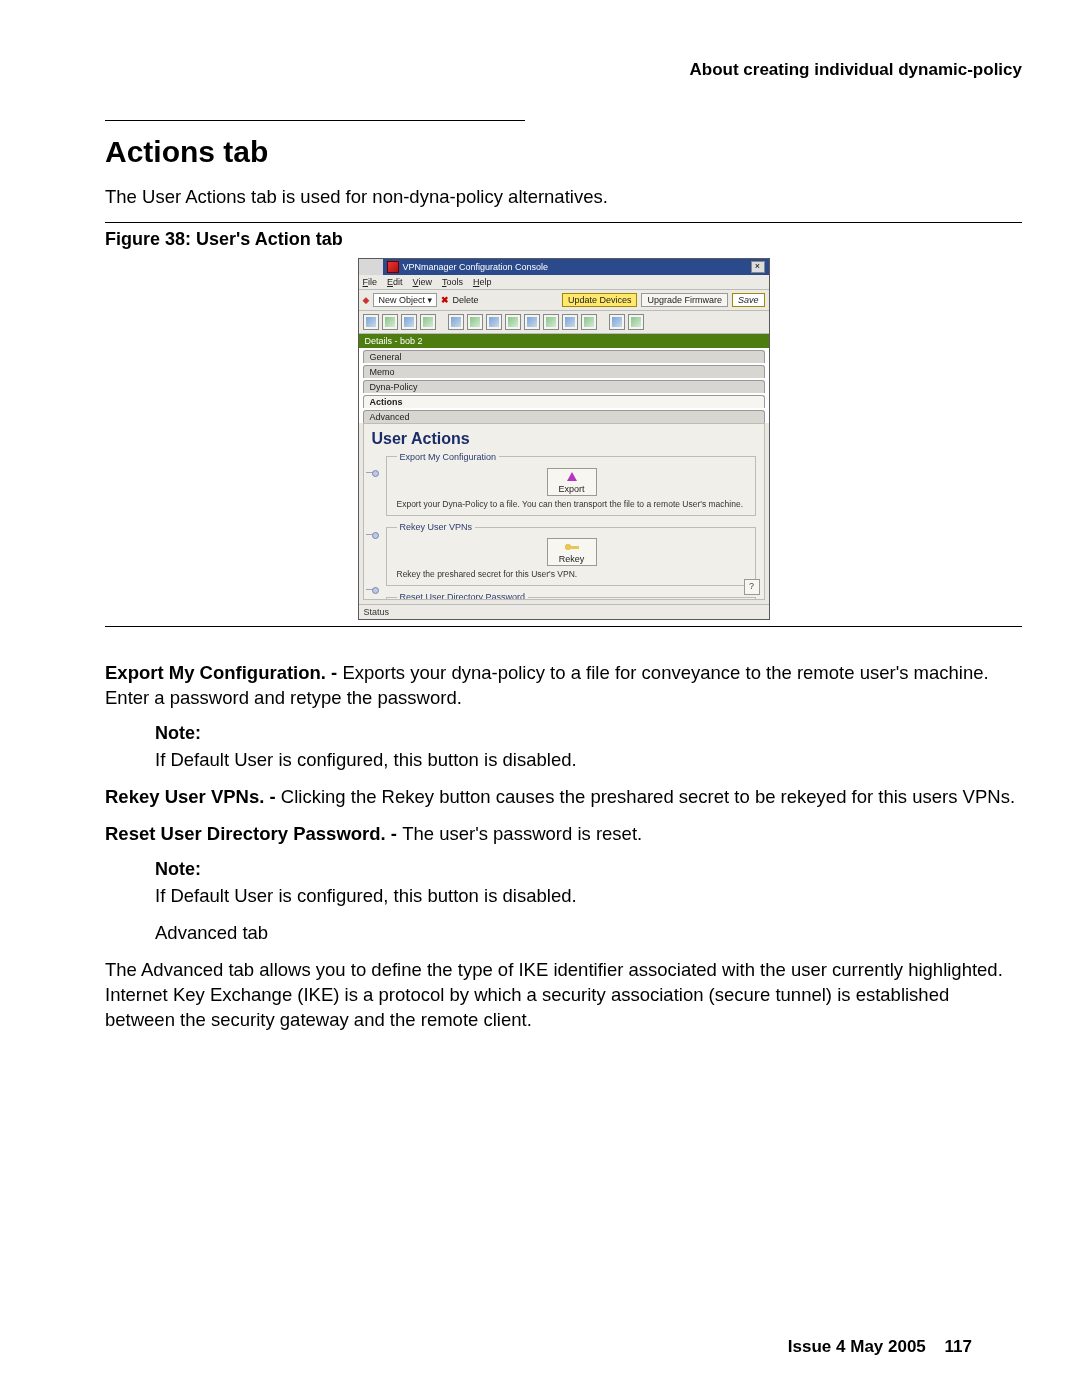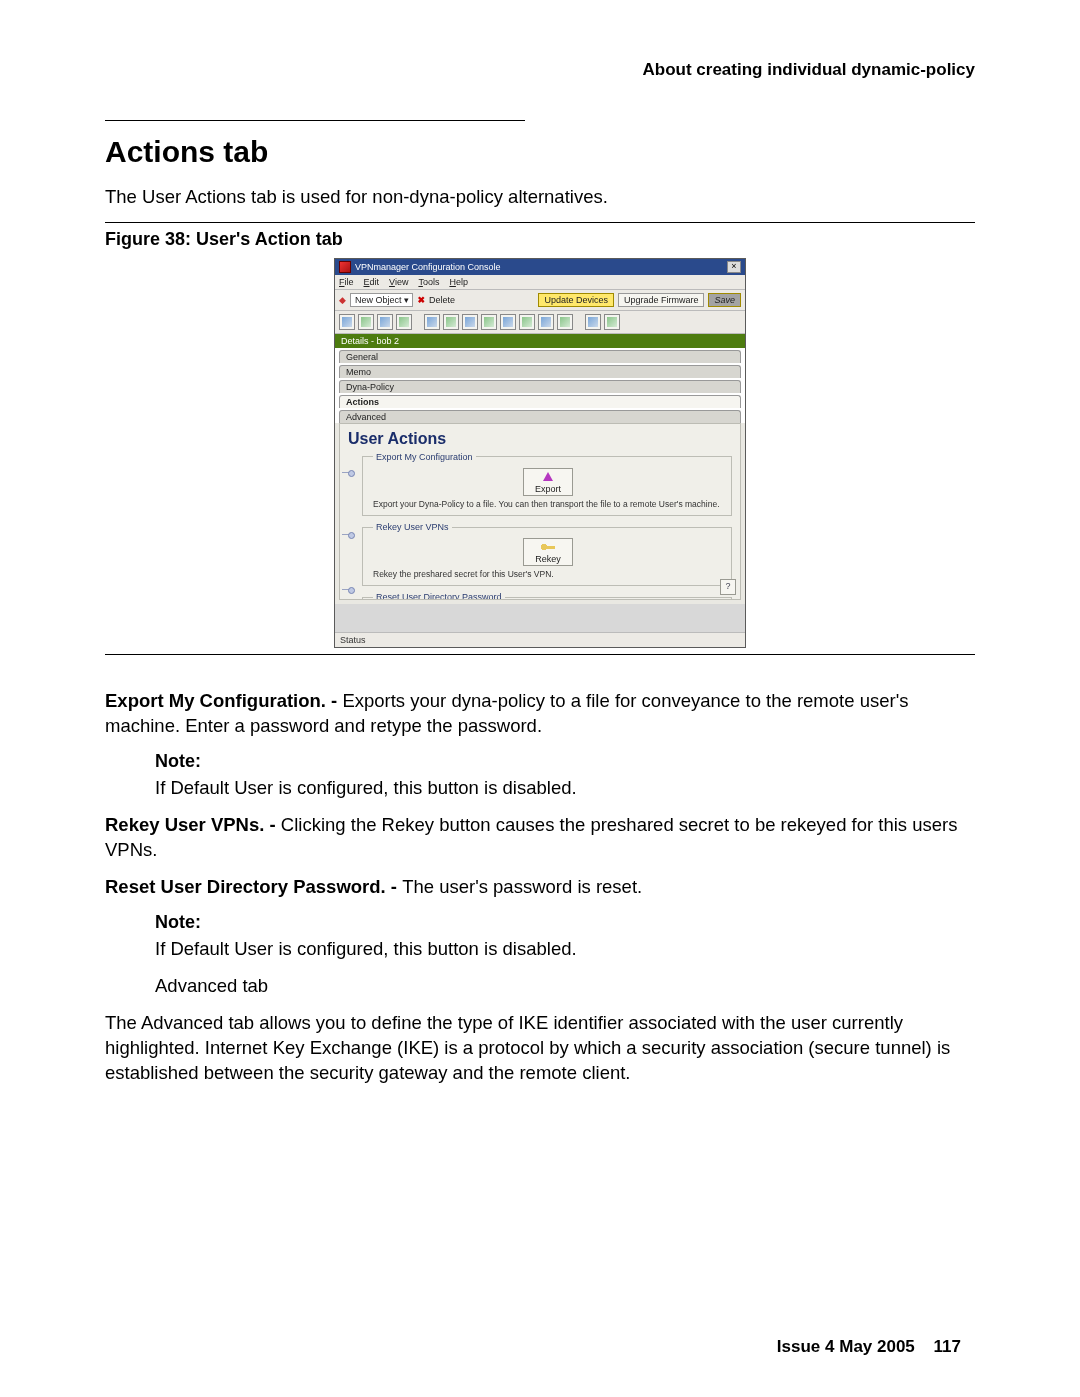--- a/index.html
+++ b/index.html
@@ -8,21 +8,21 @@
     background: #ffffff;
     font-family: Arial, Helvetica, sans-serif;
     color: #000;
   }
   .page {
     width: 1080px;
     min-height: 1397px;
     margin: 0 auto;
     position: relative;
     box-sizing: border-box;
-    padding: 60px 105px 60px 105px;
+    padding: 60px 58px 60px 105px;
   }
   .header-text {
     text-align: right;
     font-weight: bold;
     font-size: 17px;
     margin-bottom: 40px;
   }
   .hr-top {
     border: none;
     border-top: 1px solid #000;
@@ -47,21 +47,21 @@
   .hr-full {
     border: none;
     border-top: 1px solid #000;
     margin: 4px 0 6px 0;
   }
   .note-block { margin-left: 50px; }
   .note-label { font-weight: bold; font-size: 18px; }
   .footer {
     position: absolute;
     bottom: 40px;
-    right: 119px;
+    right: 108px;
     font-size: 17px;
     font-weight: bold;
   }
   .footer .pn { margin-left: 14px; }
 
   
   .shot-wrap { display: flex; justify-content: center; margin: 6px 0 6px 0; }
   .shot {
     width: 410px;
     border: 1px solid #5a5a5a;
@@ -70,20 +70,21 @@
     font-size: 9px;
     color: #222;
   }
   .shot .titlebar {
     background: #2a4a8c;
     color: #fff;
     padding: 2px 4px;
     display: flex;
     align-items: center;
     justify-content: space-between;
+    margin-left: 24px;
   }
   .shot .titlebar .left { display: flex; align-items: center; gap: 4px; }
   .shot .titlebar .ico {
     width: 10px; height: 10px;
     background: linear-gradient(135deg,#e33,#a11);
     border: 1px solid #600;
   }
   .shot .titlebar .xbtn {
     width: 12px; height: 10px;
     background: #ddd;
@@ -110,21 +111,21 @@
     border-bottom: 1px solid #bbb;
   }
   .shot .toolbar1 .left { display: flex; align-items: center; gap: 4px; }
   .shot .tb-btn {
     border: 1px solid #999;
     background: #f6f5f0;
     padding: 1px 5px;
     display: inline-block;
   }
   .shot .tb-btn.yellow { background: #ffe86b; border-color: #a08a00; }
-  .shot .tb-btn.save { background: #a3a3a3; border-color: #a08a00; font-style: italic; }
+  .shot .tb-btn.save { background: #ffffff; border-color: #a08a00; font-style: italic; }
   .shot .dd { border: 1px solid #999; background: #fff; padding: 1px 4px; }
   .shot .red-x { color: #c00; font-weight: bold; }
   .shot .toolbar2 {
     background: #eceae5;
     padding: 3px 4px;
     display: flex;
     gap: 3px;
     border-bottom: 1px solid #bbb;
   }
   .shot .ticon {
@@ -246,21 +247,21 @@
     content:""; position:absolute; right:-3px; top:-3px; width:5px;height:5px;
     border:1px solid #7785b3; border-radius:50%; background:#bfc9e4;
   }
   .shot .help-q {
     position:absolute; right:4px; bottom:4px;
     width:14px;height:14px;border:1px solid #9a9a92;background:#f7f6f1;
     text-align:center;line-height:13px;color:#445;
   }
   .shot .statusbar {
     background:#eceae5;border-top:1px solid #bbb;padding:2px 5px;
-    font-size:9px;color:#333;margin-top:28px;
+    font-size:9px;color:#333;
   }
 </style>
 </head>
 <body>
 
 <div class="page">
 
   <div class="header-text">About creating individual dynamic-policy</div>
 
   <hr class="hr-top">

